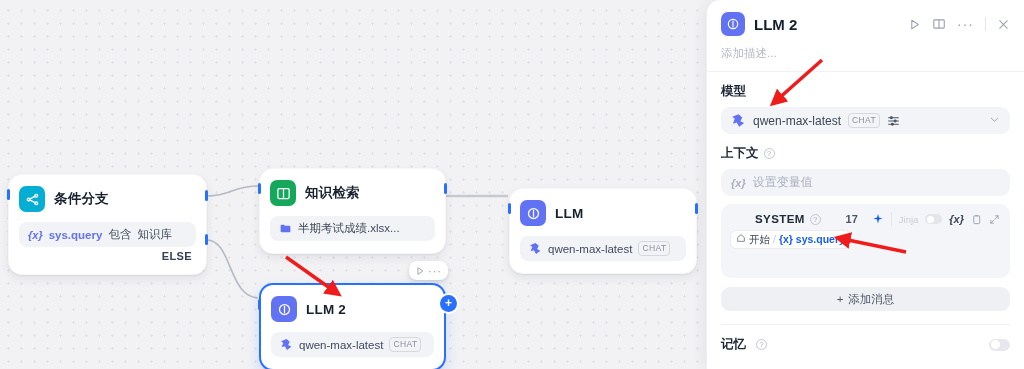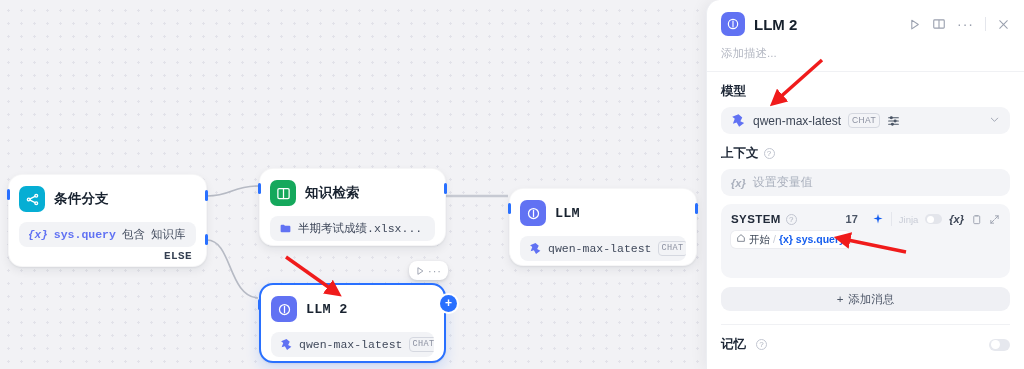--- a/index.html
+++ b/index.html
@@ -19,22 +19,21 @@
     background-position:2px 4px;
   }
   #edges { position:absolute; left:0; top:0; width:1024px; height:369px; }
 
   .node {
     position:absolute;
     background:#fff;
     border-radius:14px;
     box-shadow:0 1px 2px rgba(16,24,40,.06), 0 4px 10px rgba(16,24,40,.07);
     border:1px solid rgba(16,24,40,.04);
-    padding:10px 10px 4px 10px;
-    font-family:Liberation Mono, monospace;
+    padding:10px 10px 12px 10px;
   }
   .node.selected {
     border:2px solid #2970ff;
     box-shadow:0 1px 2px rgba(16,24,40,.06), 0 6px 14px rgba(41,112,255,.18);
   }
   .node-head { display:flex; align-items:center; gap:9px; height:28px; }
   .node-ico {
     width:26px; height:26px; border-radius:7px; flex:none;
     display:flex; align-items:center; justify-content:center;
     color:#fff;
@@ -118,21 +117,21 @@
     height:27px; display:flex; align-items:center; padding:0 10px; gap:7px;
     font-size:12px; color:#3d4656;
   }
   .field .caret { margin-left:auto; color:#9aa0ae; font-size:9px; }
   .field.placeholder { color:#aab0bd; }
 
   .msg-box {
     margin:8px 14px 0 14px; background:#f4f5f8; border-radius:10px;
     height:74px; padding:8px 10px; position:relative;
   }
-  .msg-top { display:flex; align-items:center; gap:5px; }
+  .msg-top { display:flex; align-items:center; gap:5px;margin-left:24px; }
   .msg-role { font-size:11.5px; font-weight:bold; color:#222b3a; letter-spacing:.4px; }
   .msg-count { font-size:11px; color:#4a5465; font-weight:600; margin-left:auto; }
   .msg-tools { display:flex; align-items:center; gap:7px; margin-left:9px; color:#9aa0ae; }
   .jinja-txt { font-size:9.5px; color:#c9cdd7; }
   .toggle {
     width:17px; height:10px; border-radius:5px; background:#e3e5eb; position:relative;
   }
   .toggle:after{ content:''; position:absolute; left:1.5px; top:1.5px; width:7px; height:7px;
     border-radius:50%; background:#fff; }
   .token-row { margin-top:5px; display:flex; }

